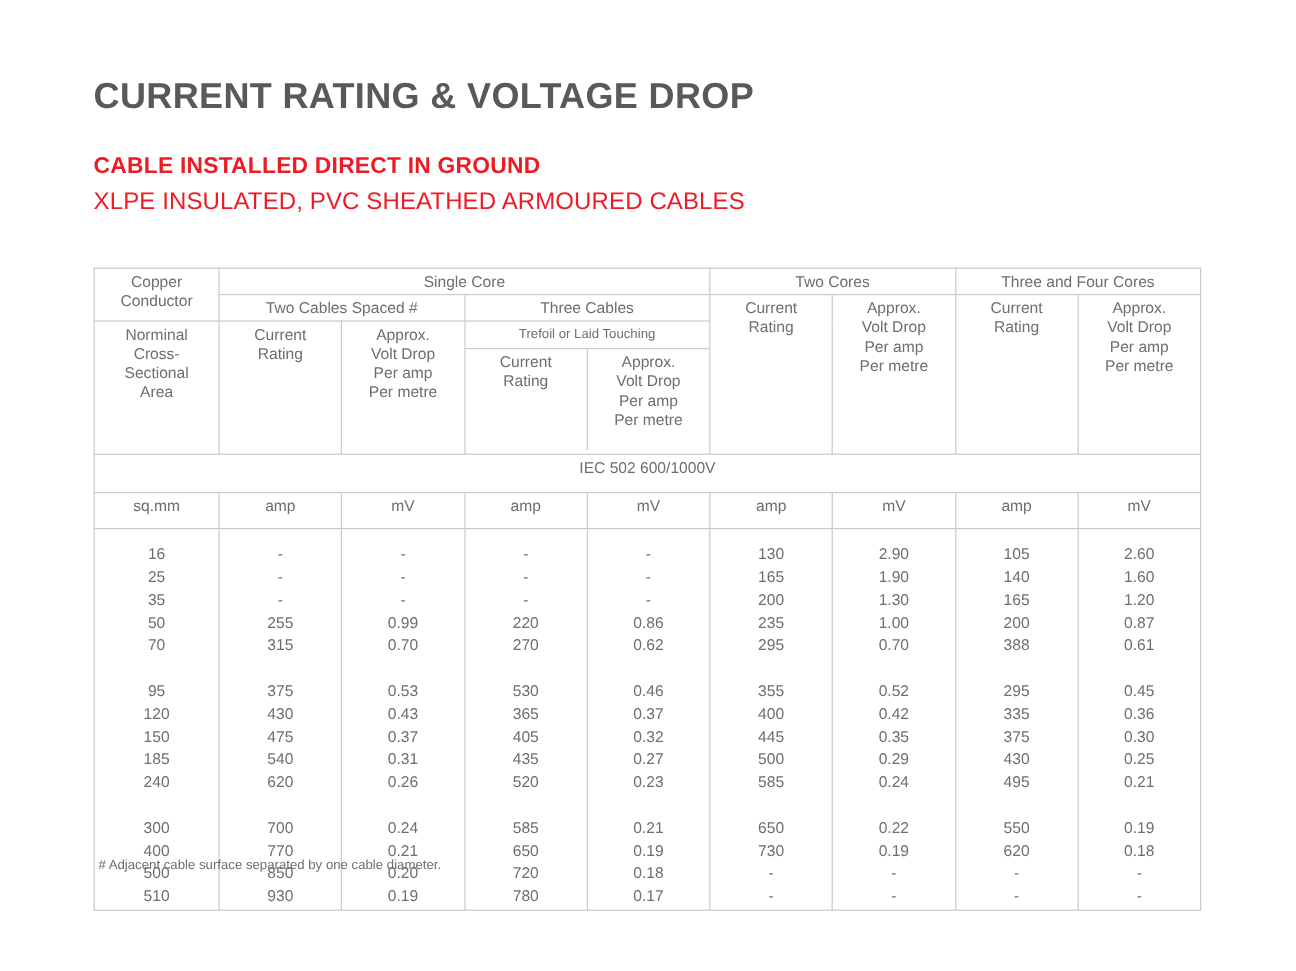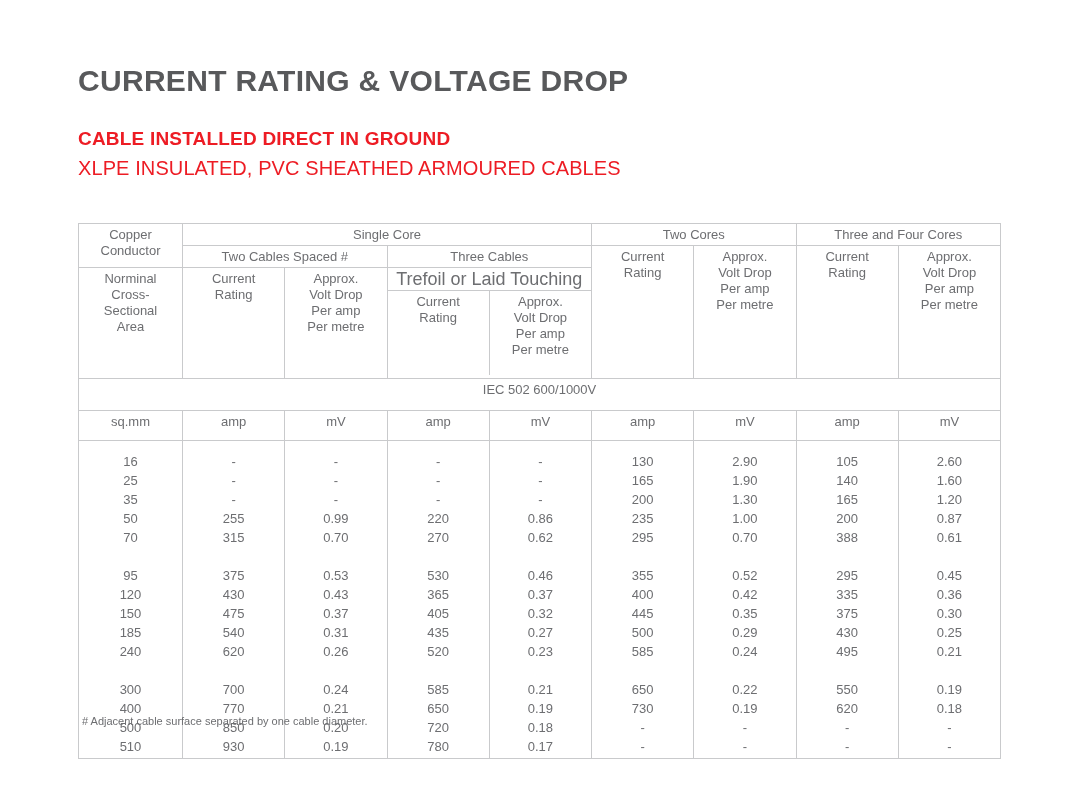--- a/index.html
+++ b/index.html
@@ -203,21 +203,21 @@
 Per metre</span>
           </td>
           <td colspan="2" style="padding:0; vertical-align:top;">
             <table style="border-collapse:collapse; width:100%; table-layout:fixed;">
               <colgroup>
                   <col style="width:50%">
                   <col style="width:50%">
                 </colgroup>
               <tbody>
                 <tr>
-                  <td colspan="2" style="border:none; border-bottom:1px solid #c9cacc; text-align:center; font-size:18px; color:#6d6e71; padding:3px 2px 3px 2px; line-height:16px;">Trefoil or Laid Touching</td>
+                  <td colspan="2" style="border:none; border-bottom:1px solid #c9cacc; text-align:center; font-size:11px; color:#6d6e71; padding:3px 2px 3px 2px; line-height:16px;">Trefoil or Laid Touching</td>
                 </tr>
                 <tr>
                   <td style="border:none; border-right:1px solid #c9cacc; text-align:center; vertical-align:top; font-size:13px; color:#6d6e71; padding:3px 2px; line-height:16px; height:78px;">
                     <span style="white-space:pre-line">Current
 Rating</span>
                   </td>
                   <td style="border:none; text-align:center; vertical-align:top; font-size:13px; color:#6d6e71; padding:3px 2px; line-height:16px;">
                     <span style="white-space:pre-line">Approx.
 Volt Drop
 Per amp

